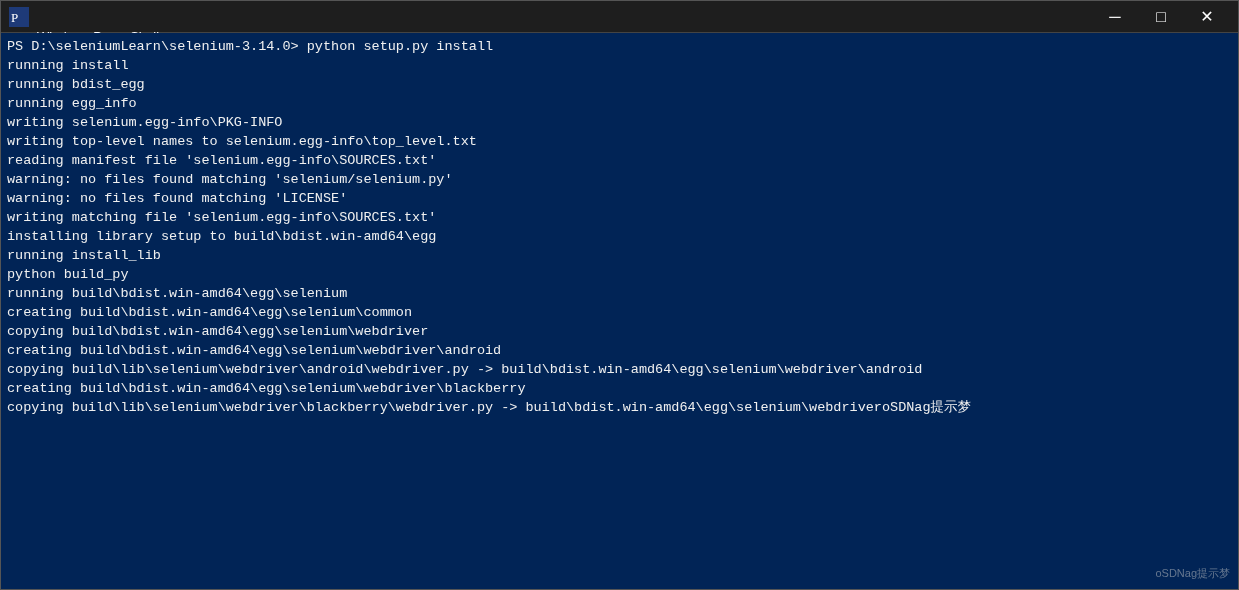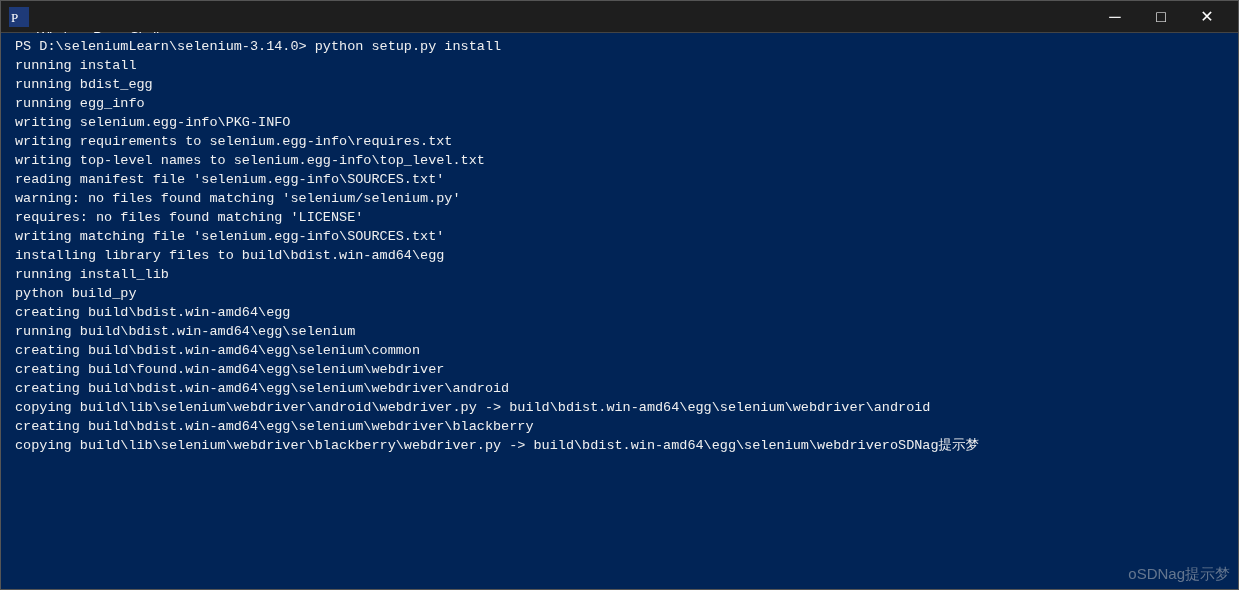--- a/index.html
+++ b/index.html
@@ -71,21 +71,21 @@
       display: flex;
       align-items: center;
       justify-content: center;
       font-family: 'Segoe UI', Arial, sans-serif;
     }
 
     .terminal-body {
       background: #012456;
       color: #f0f0f0;
       flex: 1;
-      padding: 4px 14px;
+      padding: 4px 6px;
       font-size: 14px;
       line-height: 19px;
       overflow: hidden;
       position: relative;
     }
 
     .terminal-content {
       width: calc(100% - 14px);
       height: 100%;
       overflow-y: scroll;
@@ -110,21 +110,21 @@
       color: #f0f0f0;
       font-size: 13.5px;
       line-height: 19px;
     }
 
     .watermark {
       position: absolute;
       bottom: 6px;
       right: 8px;
       color: rgba(200, 200, 200, 0.5);
-      font-size: 15px;
+      font-size: 11px;
       font-family: 'Segoe UI', Arial, sans-serif;
     }
   </style>
 </head>
 <body>
 
 <div class="window">
 
   <div class="title-bar">
     <div class="title-bar-icon">
@@ -142,33 +142,31 @@
   </div>
 
   <div class="terminal-body">
     <div class="terminal-content">
 
     <div class="line">PS D:\seleniumLearn\selenium-3.14.0&gt; python setup.py install</div>
         <div class="line">running install</div>
         <div class="line">running bdist_egg</div>
         <div class="line">running egg_info</div>
         <div class="line">writing selenium.egg-info\PKG-INFO</div>
-        <div class="line">writing requirements to selenium.egg-info\requires.txt</div>
         <div class="line">writing top-level names to selenium.egg-info\top_level.txt</div>
         <div class="line">reading manifest file 'selenium.egg-info\SOURCES.txt'</div>
         <div class="line">warning: no files found matching 'selenium/selenium.py'</div>
-        <div class="line">requires: no files found matching 'LICENSE'</div>
+        <div class="line">warning: no files found matching 'LICENSE'</div>
         <div class="line">writing matching file 'selenium.egg-info\SOURCES.txt'</div>
-        <div class="line">installing library files to build\bdist.win-amd64\egg</div>
+        <div class="line">installing library setup to build\bdist.win-amd64\egg</div>
         <div class="line">running install_lib</div>
         <div class="line">python build_py</div>
-        <div class="line">creating build\bdist.win-amd64\egg</div>
         <div class="line">running build\bdist.win-amd64\egg\selenium</div>
         <div class="line">creating build\bdist.win-amd64\egg\selenium\common</div>
-        <div class="line">creating build\found.win-amd64\egg\selenium\webdriver</div>
+        <div class="line">copying build\bdist.win-amd64\egg\selenium\webdriver</div>
         <div class="line">creating build\bdist.win-amd64\egg\selenium\webdriver\android</div>
         <div class="line">copying build\lib\selenium\webdriver\android\webdriver.py -&gt; build\bdist.win-amd64\egg\selenium\webdriver\android</div>
         <div class="line">creating build\bdist.win-amd64\egg\selenium\webdriver\blackberry</div>
         <div class="line">copying build\lib\selenium\webdriver\blackberry\webdriver.py -&gt; build\bdist.win-amd64\egg\selenium\webdriveroSDNag提示梦</div>
       </div>
     <div class="watermark">oSDNag提示梦</div>
   </div>
 </div>
 
 </body></html>

